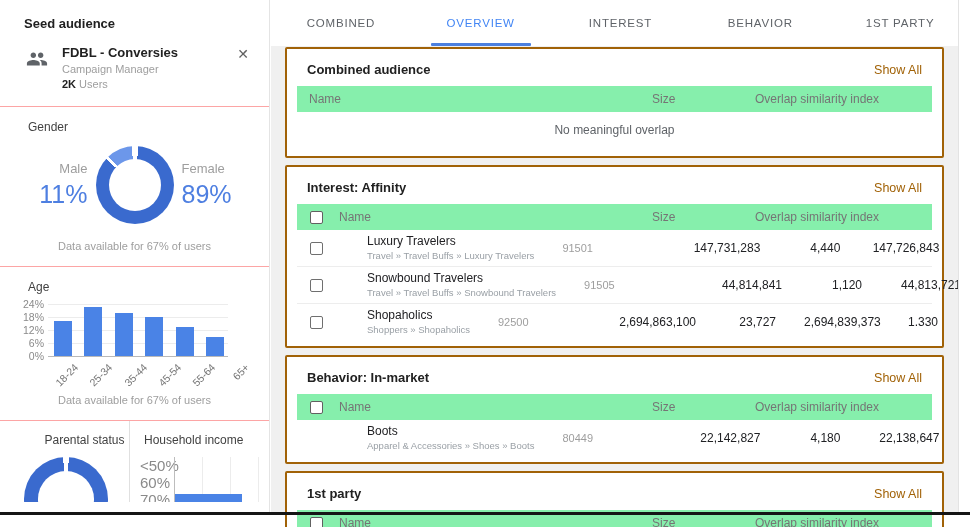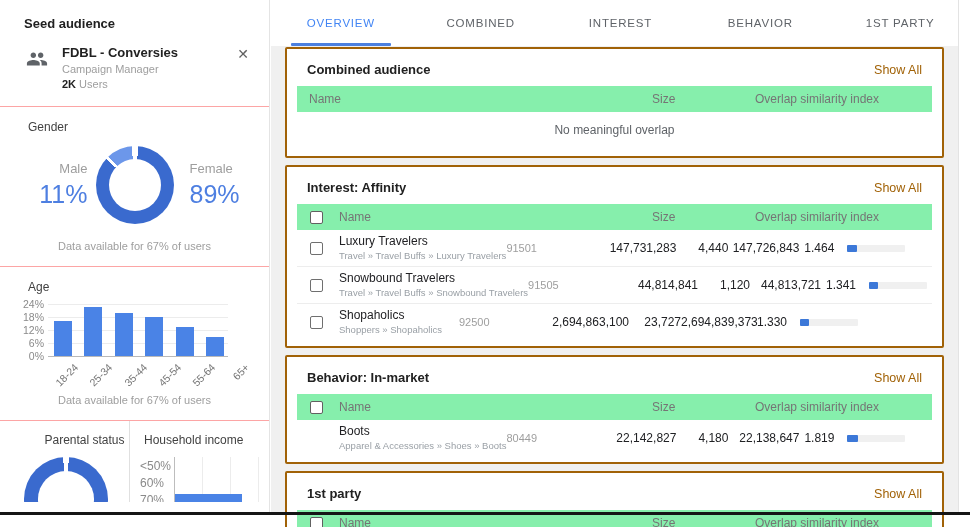--- a/index.html
+++ b/index.html
@@ -19,21 +19,21 @@
   .seed-name { font-size:13px; font-weight:bold; color:#212121; }
   .seed-src { font-size:11px; color:#9e9e9e; margin-top:3px; }
   .seed-users { font-size:11px; margin-top:3px; color:#9e9e9e; }
   .seed-users b { color:#212121; }
   .close-x { font-size:14px; color:#616161; padding:2px 6px; cursor:pointer; line-height:1; }
 
   .sec-label { font-size:12px; color:#424242; padding:13px 0 6px 28px; }
   .gender-wrap { display:flex; align-items:center; justify-content:center; padding:6px 0 4px; }
   .g-side { width:72px; text-align:center; }
   .g-side.left { text-align:right; padding-right:8px;}
-  .g-side.right { text-align:left; padding-left:16px;}
+  .g-side.right { text-align:left; padding-left:8px;}
   .g-label { font-size:13px; color:#9e9e9e; }
   .g-pct { font-size:25px; color:#4e7fe1; margin-top:4px; }
   .donut { position:relative; width:78px; height:78px; border-radius:50%; flex:none; }
   .donut .hole { position:absolute; left:13px; top:13px; width:52px; height:52px;
     border-radius:50%; background:#fff; }
   .caption { font-size:11px; color:#9e9e9e; text-align:center; padding:12px 0 14px; }
 
   
   .age-chart { display:flex; padding:4px 10px 0 12px; }
   .age-ticks { width:36px; position:relative; height:52px; }
@@ -55,21 +55,21 @@
   .sb-col { position:relative; }
   .sb-col.left { width:129px;padding-left:40px; }
   .sb-col.right { flex:1; border-left:1px solid #e0e0e0; }
   .sb-col .sec-label { padding:12px 0 6px 0; text-align:center; }
   .sb-col.right .sec-label { text-align:left; padding-left:14px; }
   .parental-donut { position:absolute; left:24px; top:36px; width:84px; height:84px; border-radius:50%; }
   .parental-donut .hole { position:absolute; left:14px; top:14px; width:56px; height:56px;
     border-radius:50%; background:#fff; }
   .income-chart { padding:4px 8px 0 10px; }
   .inc-row { display:flex; align-items:center; height:17px; }
-  .inc-label { width:34px; text-align:left; font-size:12px; color:#8a8a8a; padding-right:4px; flex:none;}
+  .inc-label { width:34px; text-align:center; font-size:15px; color:#8a8a8a; padding-right:4px; flex:none;}
   .inc-plot { flex:1; align-self:stretch; border-left:1px solid #bdbdbd; position:relative;
     background:repeating-linear-gradient(to right, transparent 0, transparent 27px, #ececec 27px, #ececec 28px);
     display:flex; align-items:center; }
   .hbar { height:12px; background:#4a83e6; }
 
   
   .main { position:absolute; left:271px; top:0; width:699px; height:513px; background:#f0f0f0; }
   .tabbar { display:flex; height:46px; background:#fff; }
   .tab { width:140px; display:flex; align-items:center; justify-content:center;
     font-size:11.5px; letter-spacing:0.8px; color:#5f6368; cursor:pointer; position:relative; }
@@ -90,21 +90,21 @@
   .thead.no-check { grid-template-columns:1fr 90px 190px; }
   .thead .h-name { padding-left:2px; }
   .thead.no-check .h-name { padding-left:12px; }
   .thead .h-size { }
   .thead .h-overlap { padding-left:13px; }
   .cbx { width:13px; height:13px; border:1.5px solid #6f6f6f; border-radius:2px;
     margin-left:13px; background:#fff; cursor:pointer; }
   .thead .cbx { border-color:#616161; }
 
   .trow { display:grid; grid-template-columns:40px 1fr 55px 115px 52px 71px 35px 145px;
-    align-items:center; min-height:35px; border-top:1px solid #ededed; font-size:12px; }
+    align-items:center; min-height:35px; border-top:1px solid #ededed; font-size:12px;gap:28px; }
   .trow:first-of-type { border-top:none; }
   .r-namecell { padding:4px 0 5px 2px; }
   .r-name { font-size:12px; color:#212124; }
   .r-path { font-size:9.5px; color:#9aa0a6; margin-top:2px; white-space:nowrap; }
   .r-id { font-size:11px; color:#9e9e9e; }
   .num { text-align:right; color:#202124; white-space:nowrap; }
   .r-index { text-align:right; }
   .r-barcell { padding-left:13px; }
   .bar-track { width:58px; height:7px; background:#f0f0f0; border-radius:1px; position:relative; }
   .bar-fill { position:absolute; left:0; top:0; bottom:0; background:#3c78d8; border-radius:1px; }
@@ -231,22 +231,22 @@
                 <div class="hbar" style="width: 78%; background: rgb(74, 131, 230);"></div>
               </div>
             </div>
           </div>
       </div>
     </div>
   </div>
 
   <div class="main">
     <div class="tabbar">
+      <div class="tab">COMBINED</div>
       <div class="tab active">OVERVIEW</div>
-      <div class="tab">COMBINED</div>
       <div class="tab">INTEREST</div>
       <div class="tab">BEHAVIOR</div>
       <div class="tab">1ST PARTY</div>
     </div>
 
     <div class="cards">
 
       <div class="card">
         <div class="card-head">
           <div class="card-title">Combined audience</div>

